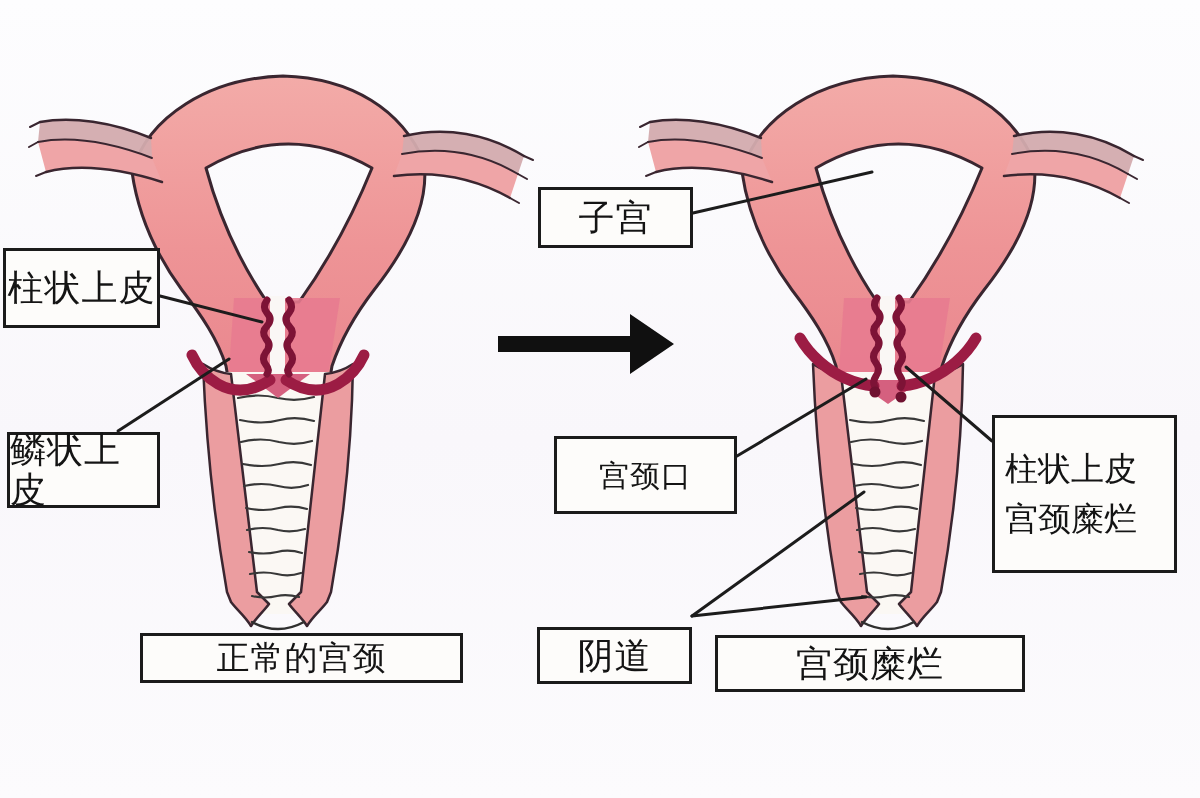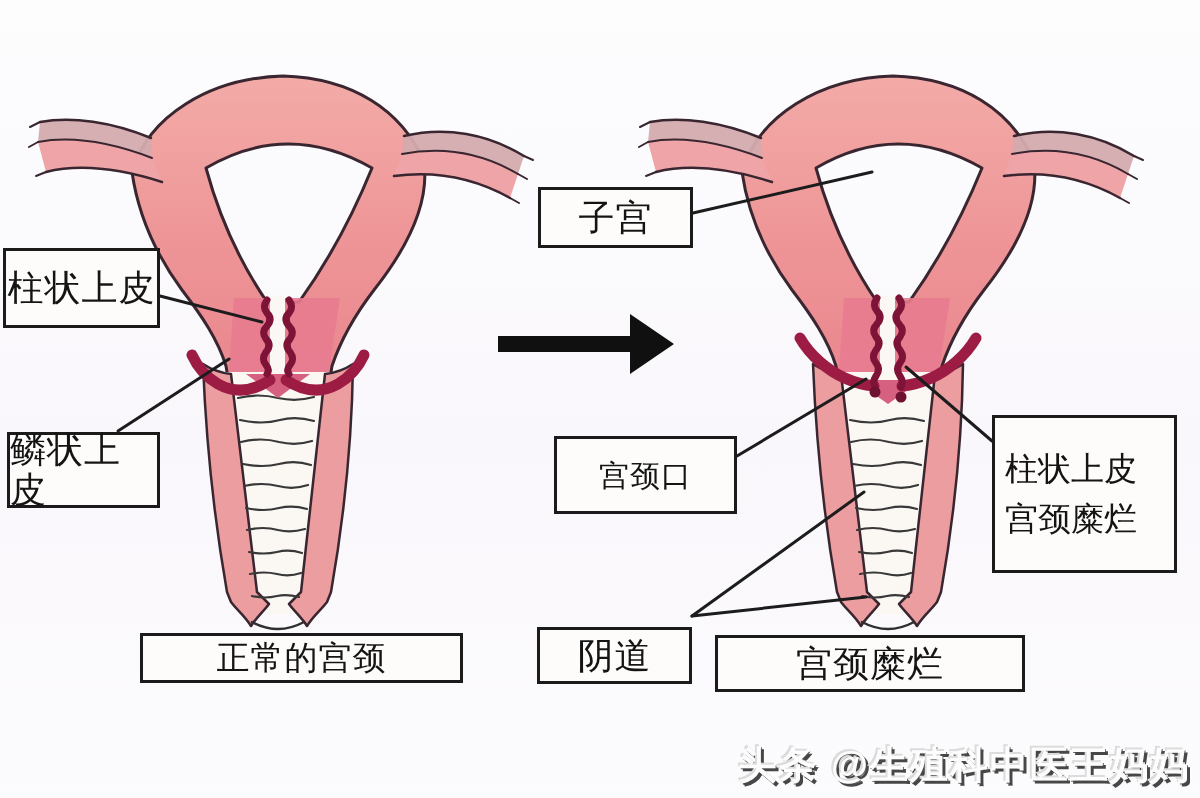--- a/index.html
+++ b/index.html
@@ -246,17 +246,14 @@
 
   <div class="label-box multiline" style="left:992px;top:415px;width:185px;height:158px;font-size:33px;">
     <span>柱状上皮</span>
     <span>宫颈糜烂</span>
   </div>
 
   <div class="label-box" style="left:715px;top:635px;width:310px;height:57px;font-size:36px;text-align:center;">
     <span>宫颈糜烂</span>
   </div>
 
-  <div class="watermark">
-    <span>头条 @生殖科中医王妈妈</span>
-  </div>
 
 </div>
 
 </body></html>

